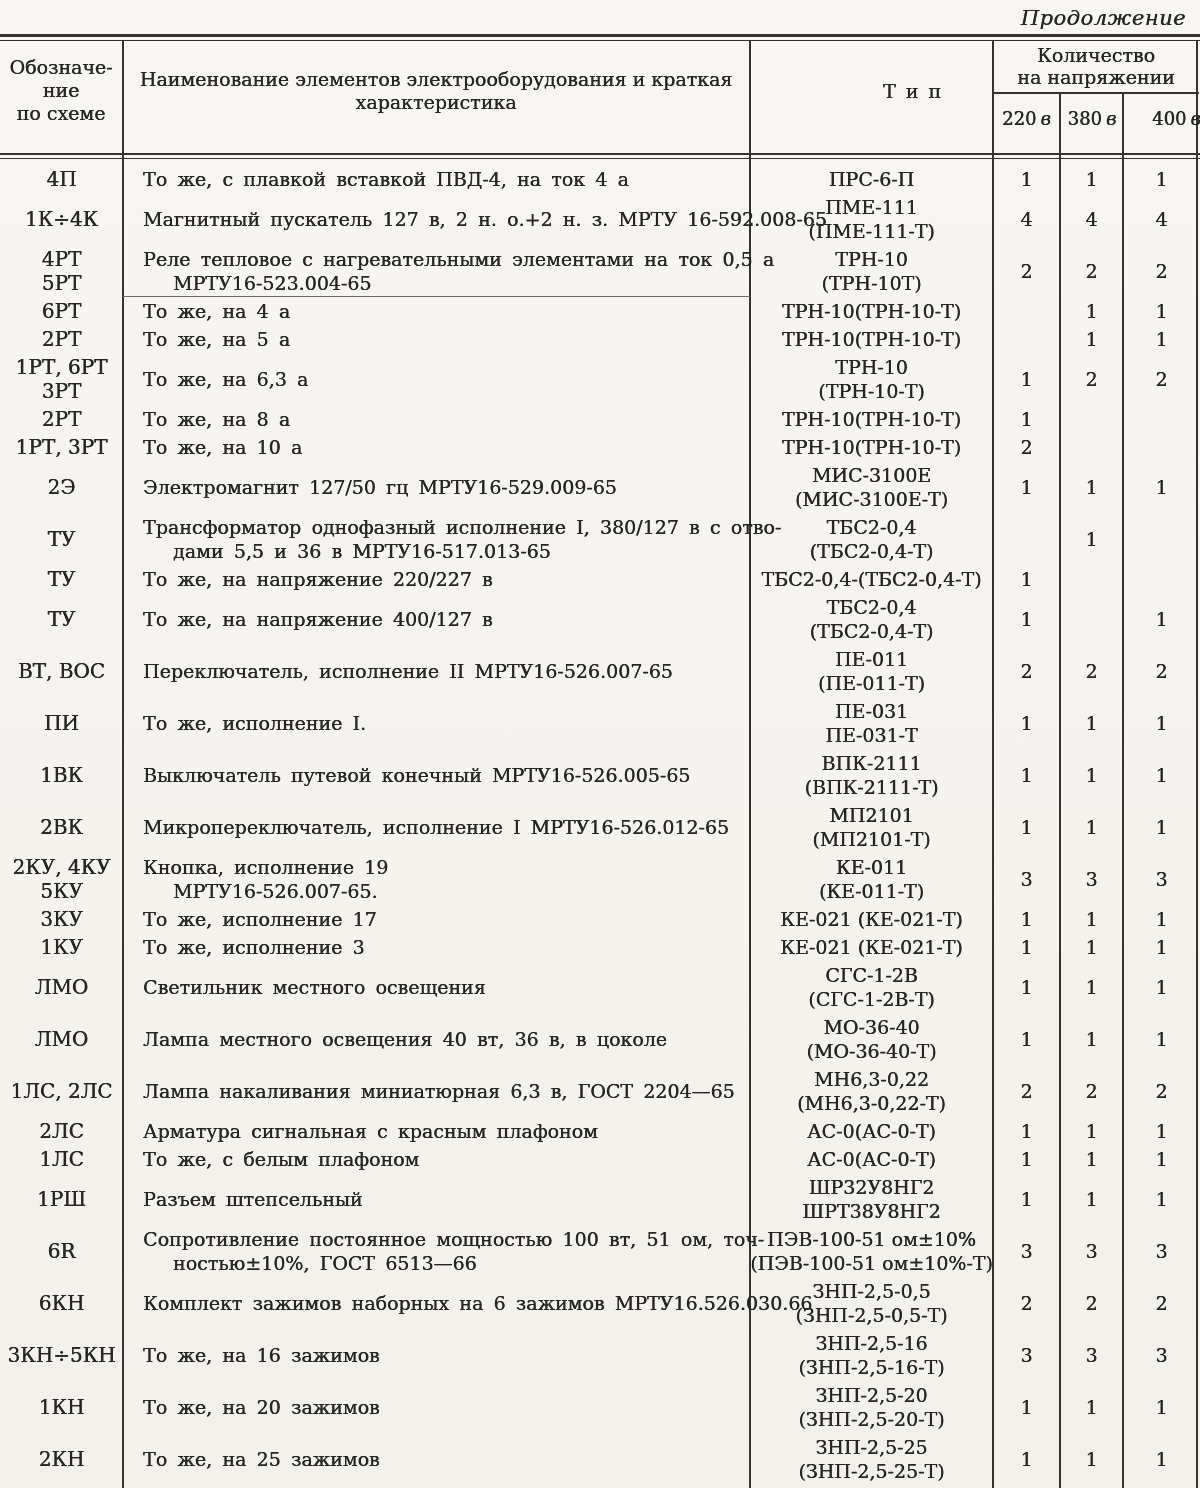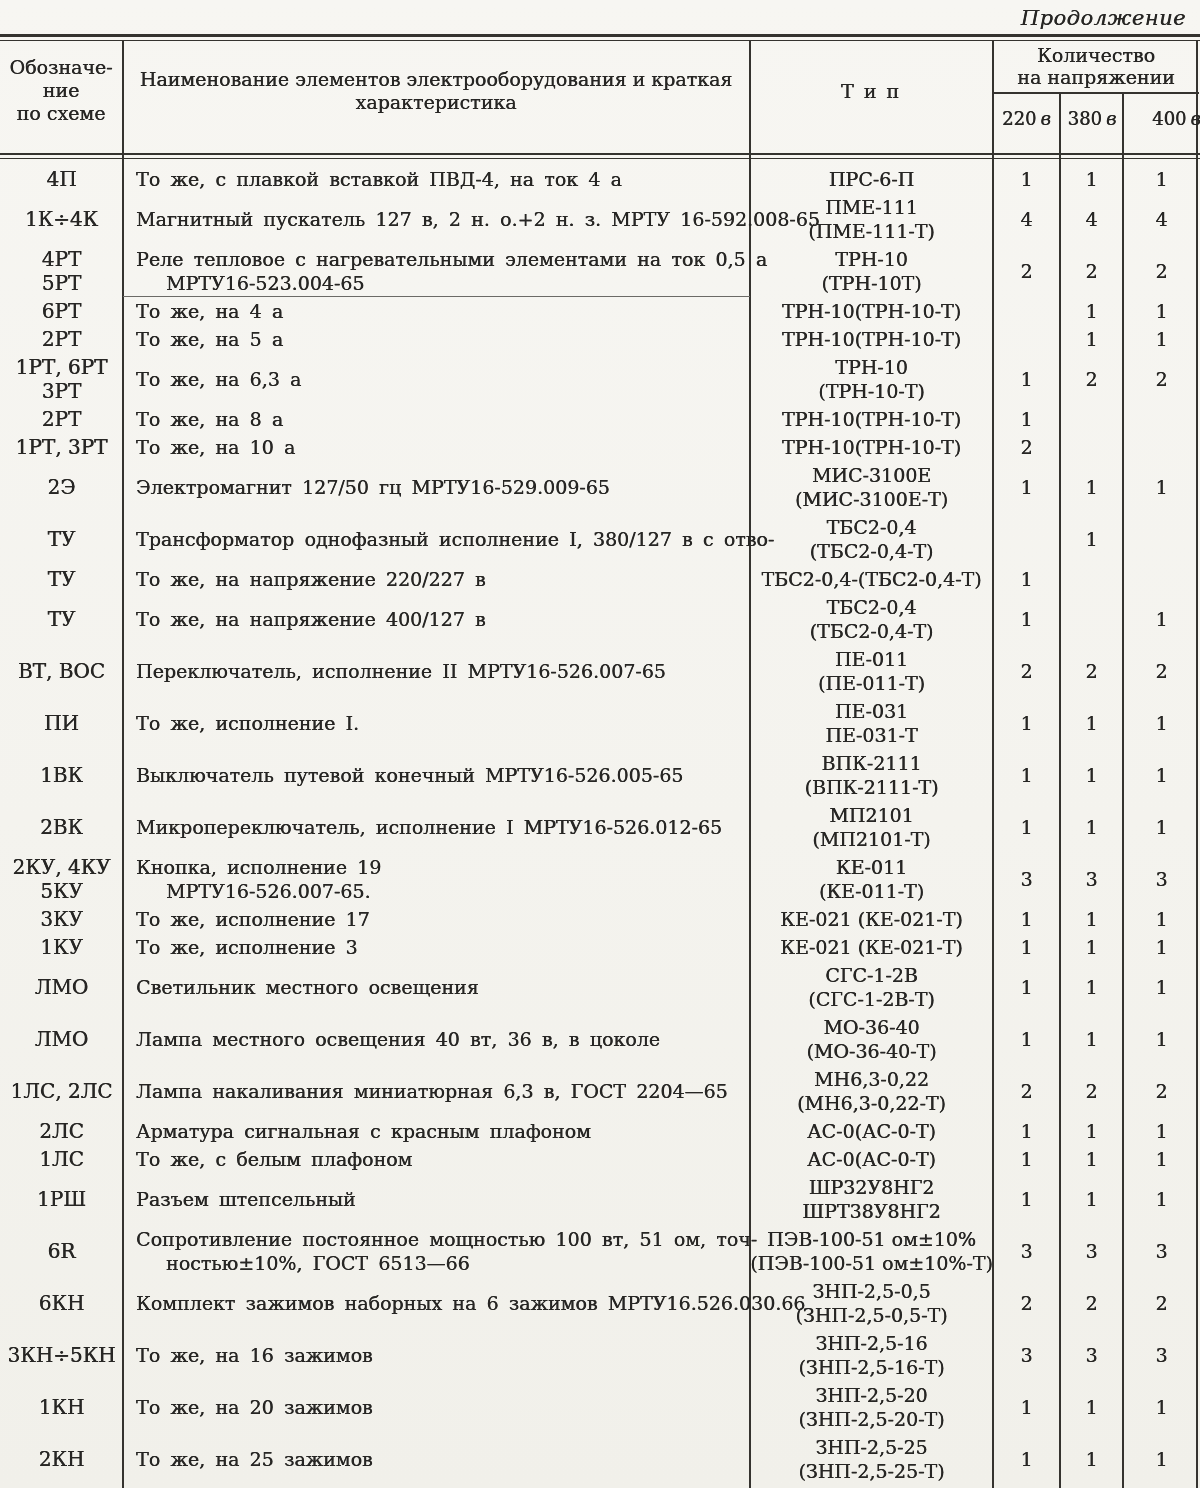--- a/index.html
+++ b/index.html
@@ -11,35 +11,35 @@
   }
   .ink{text-shadow:0.35px 0 0 currentColor;}
   .continuation{
     position:absolute;top:6px;right:14px;font-style:italic;font-size:21px;letter-spacing:.5px;
   }
   .hrule,.vrule{position:absolute;background:#35332f;}
   
   .hdr{position:absolute;text-align:center;font-size:19px;line-height:23px;}
   .hdr-col1{left:0;top:56px;width:122px;}
   .hdr-col2{left:123px;top:68px;width:626px;}
-  .hdr-col3{left:750px;top:80px;width:242px;letter-spacing:2px;}
+  .hdr-col3{left:750px;top:80px;width:242px;letter-spacing:2px;padding-left:42px;}
   .hdr-group{left:993px;top:44px;width:206px;line-height:22px;}
   .hdr-volt{position:absolute;top:108px;text-align:center;font-size:18px;}
   .hdr-volt .unit{font-style:italic;margin-left:4px;}
   
   .tbody{position:absolute;left:0;top:165px;width:980px;}
   .row{
     display:grid;grid-template-columns:123px 627px 243px 67px 63px 77px;
     align-items:center;box-sizing:border-box;
   }
   .row.lines-1{height:28px;}
   .row.lines-2{height:52px;}
   .cell{display:flex;flex-direction:column;justify-content:center;font-size:19px;line-height:24px;}
   .cell-designation{align-items:center;text-align:center;font-size:20px;}
-  .cell-name{align-items:flex-start;text-align:left;padding-left:13px;word-spacing:.22em;}
+  .cell-name{align-items:flex-start;text-align:left;padding-left:20px;word-spacing:.22em;}
   .cell-name .line:nth-child(2){padding-left:30px;}
   .cell-type{align-items:center;text-align:center;}
   .cell-qty{align-items:center;text-align:center;}
   .row.ruled .cell-name{align-self:stretch;border-bottom:1px solid #6b6a66;text-align:center;}
   .line{white-space:nowrap;}
 </style>
 </head>
 <body>
 
 <div class="page ink">
@@ -216,20 +216,21 @@
     <div class="cell cell-qty">1</div>
     <div class="cell cell-qty">1</div>
     <div class="cell cell-qty">1</div>
   </div>
       <div class="row lines-2">
     <div class="cell cell-designation">
           <div class="line">ТУ</div>
         </div>
     <div class="cell cell-name">
           <div class="line">Трансформатор однофазный исполнение I, 380/127 в с отво-</div>
+          <div class="line">дами 5,5 и 36 в МРТУ16-517.013-65</div>
         </div>
     <div class="cell cell-type">
           <div class="line">ТБС2-0,4</div>
           <div class="line">(ТБС2-0,4-Т)</div>
         </div>
     <div class="cell cell-qty"></div>
     <div class="cell cell-qty">1</div>
     <div class="cell cell-qty"></div>
   </div>
       <div class="row lines-1">

